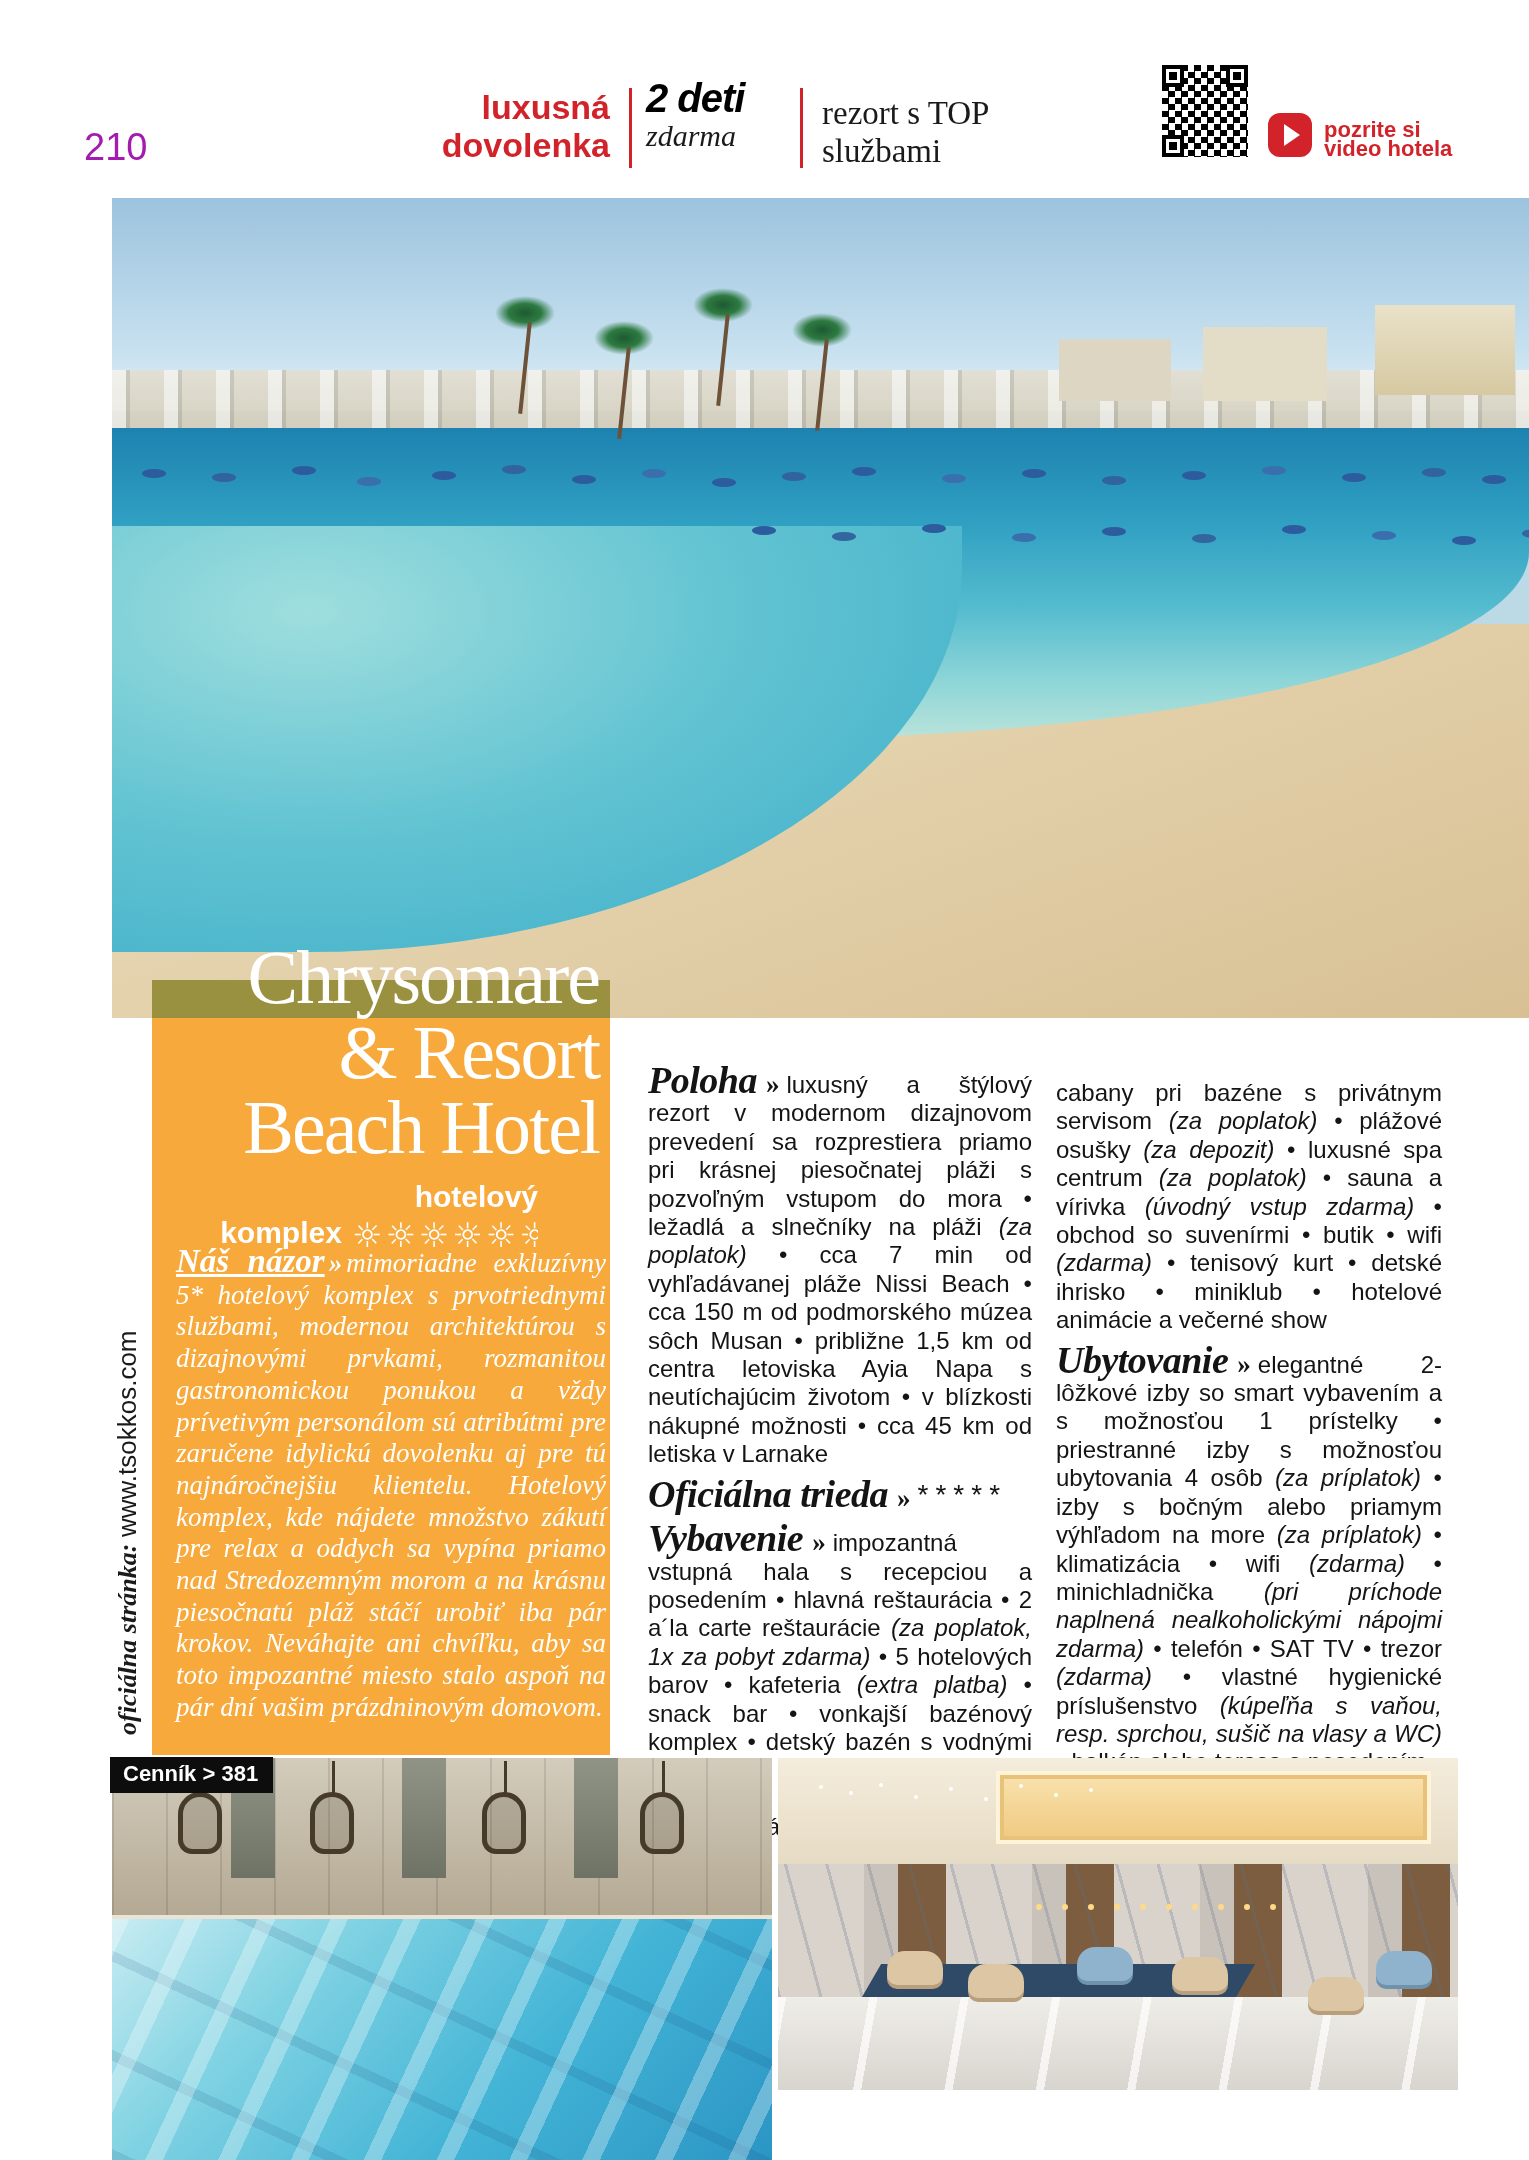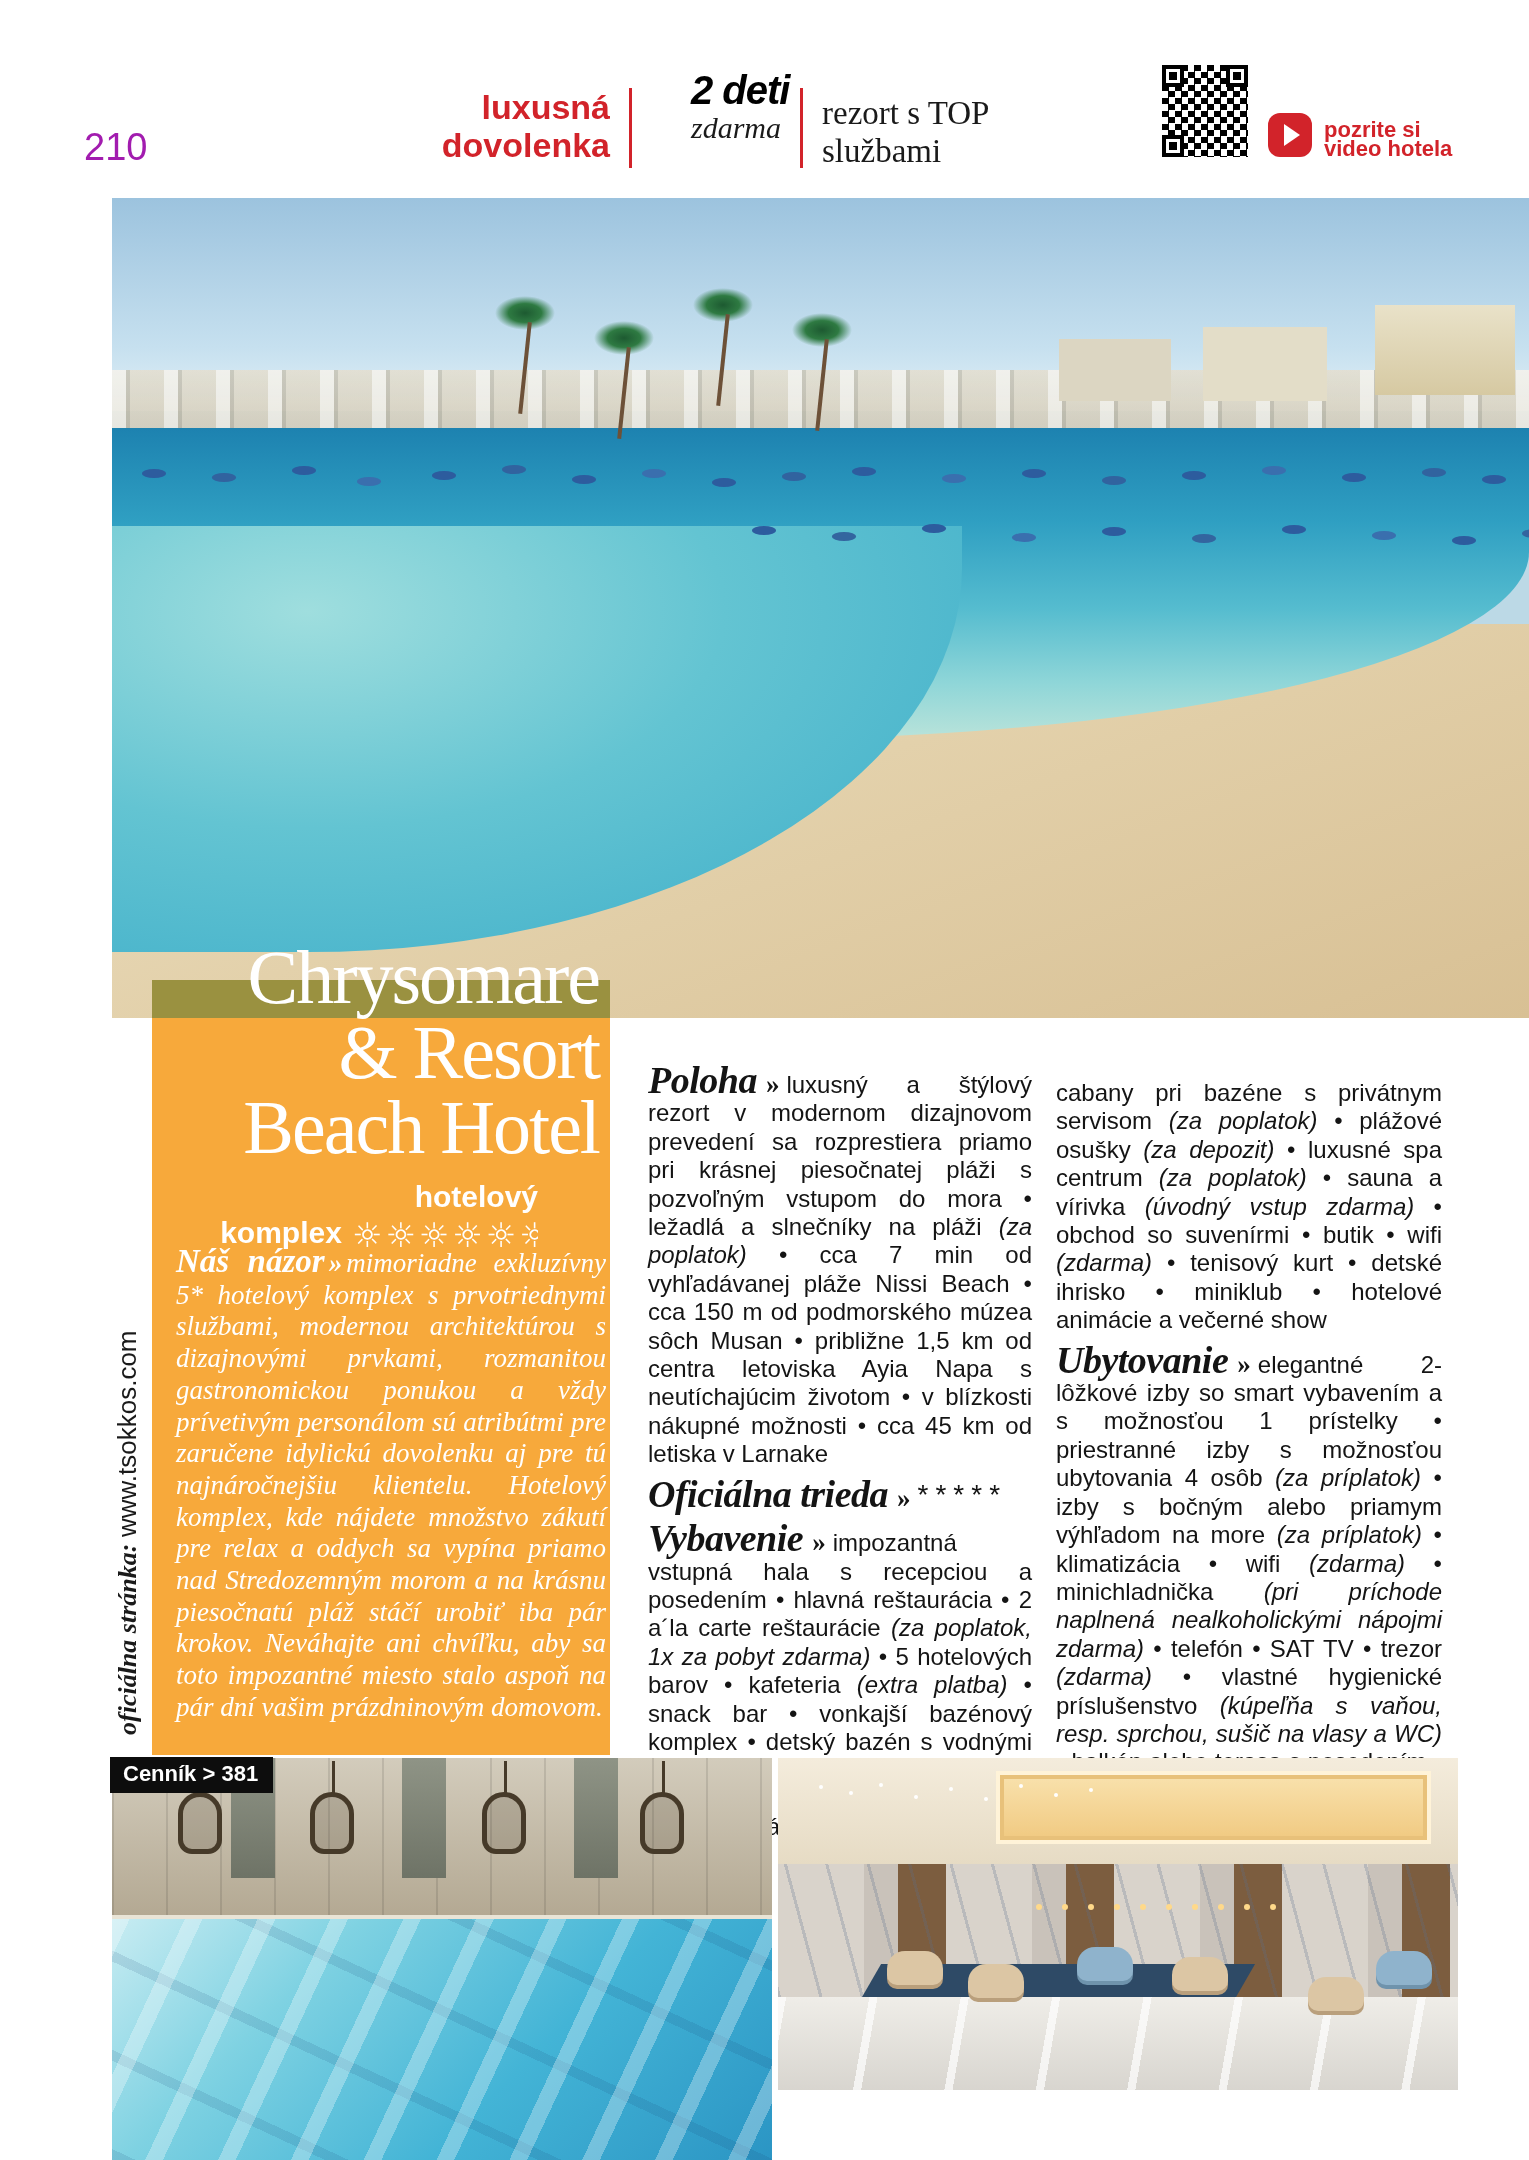--- a/index.html
+++ b/index.html
@@ -5,21 +5,21 @@
   html,body{margin:0;padding:0;background:#ffffff;}
   #page{position:relative;width:1529px;height:2160px;background:#fff;overflow:hidden;
         font-family:"Liberation Sans",sans-serif;color:#111;}
 
   
   .pagenum{position:absolute;left:84px;top:126px;font-size:38px;color:#a21caf;}
   .tag1{position:absolute;left:398px;top:88px;width:212px;text-align:right;
         font-weight:700;font-size:34px;line-height:38px;color:#D2232A;}
   .vrule{position:absolute;top:88px;width:3px;height:80px;background:#D2232A;}
   .vr1{left:629px;} .vr2{left:800px;}
-  .tag2{position:absolute;left:646px;top:68px;width:150px;margin-left:45px;}
+  .tag2{position:absolute;left:646px;top:76px;width:150px;}
   .tag2 .b{display:block;font-weight:700;font-style:italic;font-size:40px;line-height:44px;color:#000;letter-spacing:-1px;}
   .tag2 .s{display:block;font-family:Liberation Serif, serif;font-style:italic;font-size:30px;line-height:32px;color:#1a1a1a;}
   .tag3{position:absolute;left:822px;top:94px;font-family:"Liberation Serif",serif;
         font-size:33px;line-height:38px;color:#1a1a1a;}
   .tag3 span{display:block;}
 
   .qr{position:absolute;left:1162px;top:65px;width:86px;height:92px;background:#fff;
       background-image:repeating-conic-gradient(#000 0% 25%, #fff 25% 50%);
       background-size:13px 13px;outline:4px solid #fff;}
   .finder{position:absolute;width:22px;height:22px;border:4px solid #000;background:#fff;box-sizing:border-box;}
@@ -70,21 +70,21 @@
         font-size:76px;line-height:75px;letter-spacing:-2px;z-index:4;}
   .hotel-title span{display:block;}
   .category{position:absolute;left:152px;top:1180px;width:416px;box-sizing:border-box;padding-right:30px;
         text-align:right;color:#fff;z-index:4;}
   .category .cat-label{font-weight:700;font-size:30px;vertical-align:4px;}
   .suns{font-family:"DejaVu Sans",sans-serif;font-size:34px;letter-spacing:3px;margin-left:10px;}
   .sun-half{display:inline-block;width:0.55em;overflow:hidden;vertical-align:bottom;}
   .opinion{position:absolute;left:176px;top:1246px;width:430px;z-index:4;color:#fff;
         font-family:"Liberation Serif",serif;font-style:italic;font-size:27px;line-height:31.7px;
         text-align:justify;}
-  .op-h{font-weight:700;font-size:33px;}
+  .op-h{font-weight:700;font-size:33px;text-decoration:underline;}
   .op-a{font-weight:700;padding:0 4px;}
 
   
   .vsite{position:absolute;left:112px;top:1735px;width:392px;height:32px;
          transform:rotate(-90deg);transform-origin:0 0;white-space:nowrap;color:#1a1a1a;}
   .vsite .lab{font-family:"Liberation Serif",serif;font-style:italic;font-weight:700;font-size:26px;}
   .vsite .url{font-size:26px;}
 
   
   .col{position:absolute;top:1066px;font-size:24px;line-height:28.4px;text-align:justify;color:#141414;}

